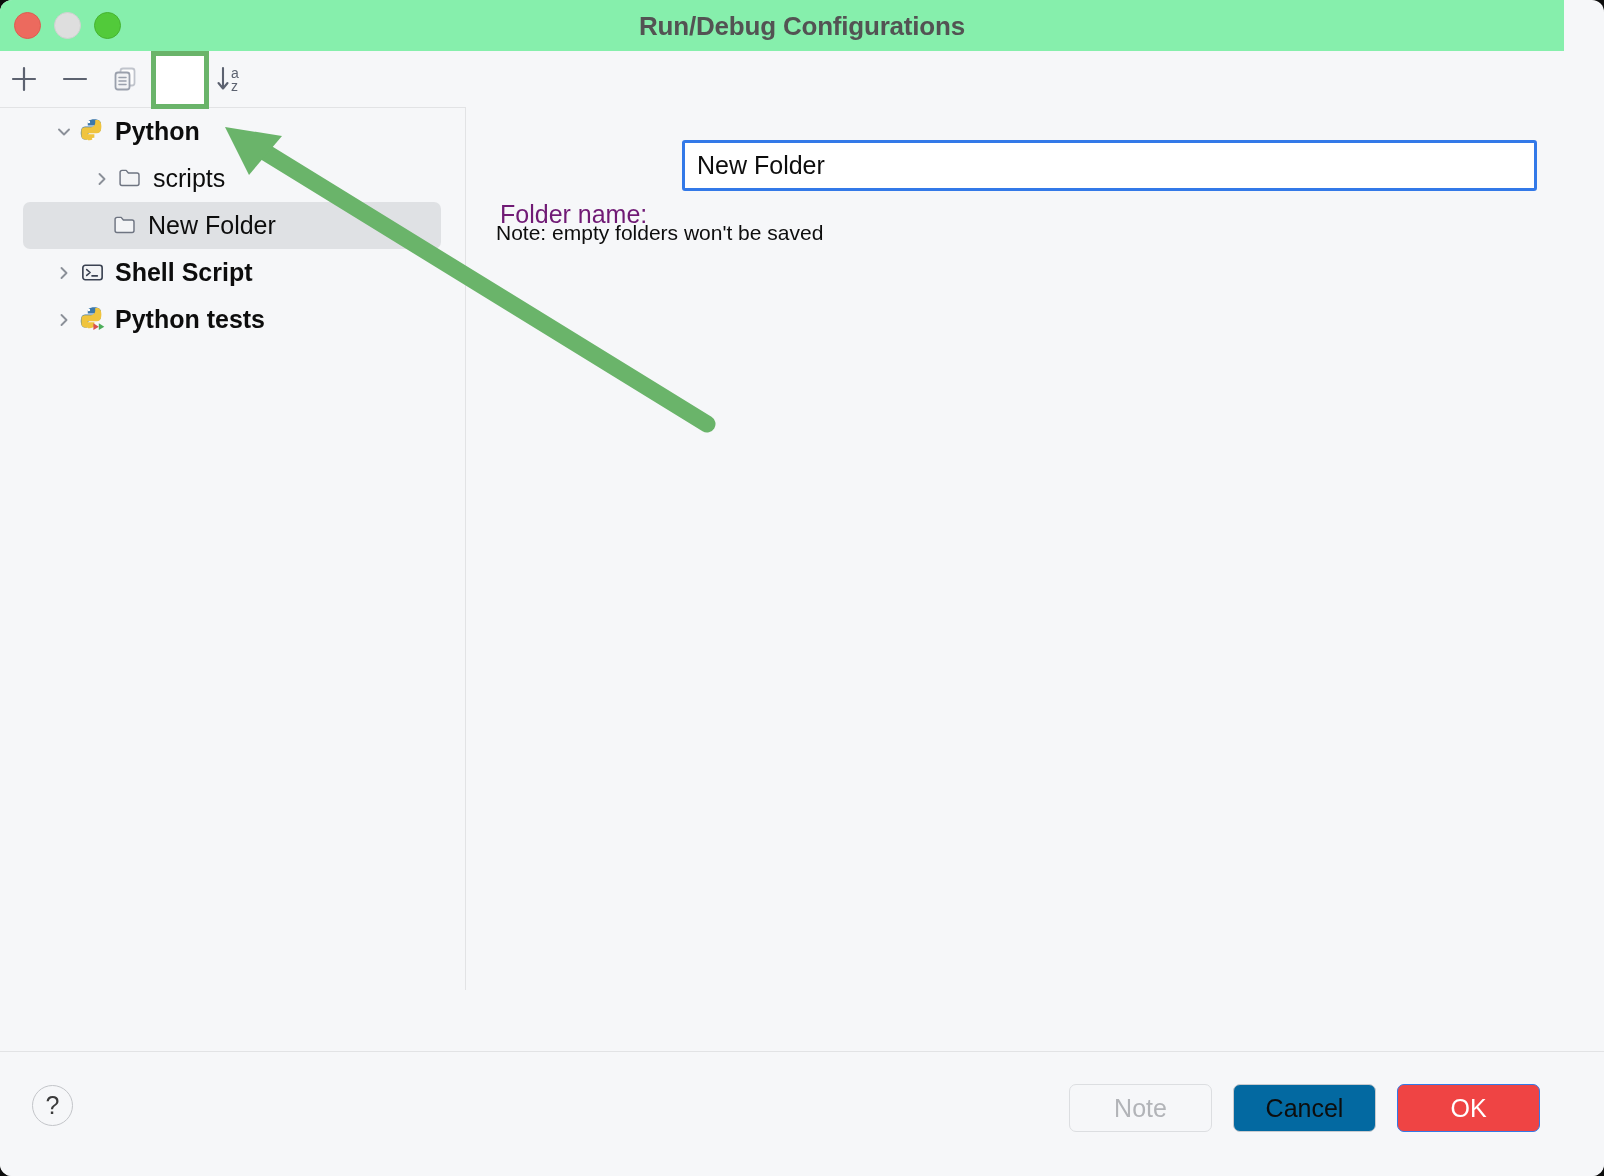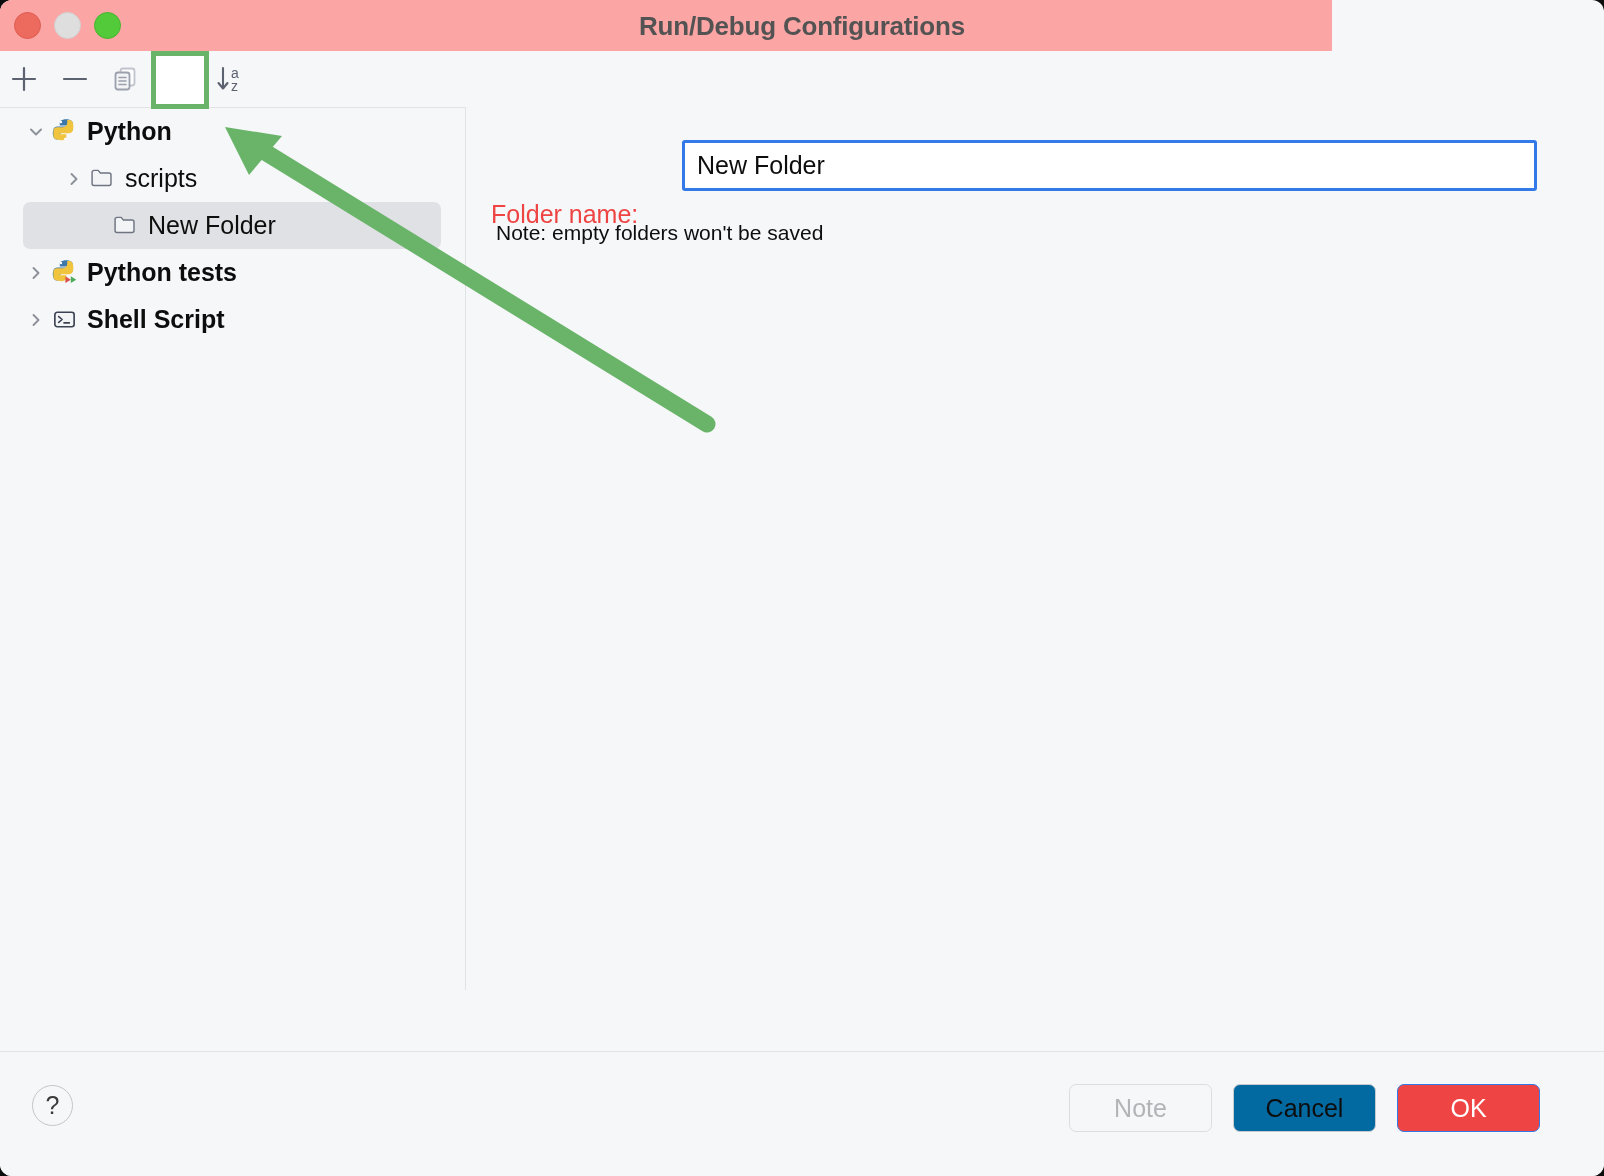--- a/index.html
+++ b/index.html
@@ -19,23 +19,23 @@
     background: #f6f7f9;
     border-radius: 12px;
     overflow: hidden;
     box-sizing: border-box;
   }
 
   
   #titlebar {
     position: absolute;
     left: 0; top: 0;
-    width: 1332px;
+    width: 1564px;
     height: 51px;
-    background: #fca5a5;
+    background: #86efac;
   }
   #traffic {
     position: absolute;
     left: 14px; top: 12px;
     display: flex;
     gap: 13px;
   }
   .light {
     width: 27px; height: 27px;
     border-radius: 50%;
@@ -100,20 +100,21 @@
     border-right: 1px solid #e2e3e5;
     box-sizing: border-box;
     overflow: hidden;
   }
   .tree-row {
     position: relative;
     height: 47px;
     display: flex;
     align-items: center;
     box-sizing: border-box;
+    margin-left: 28px;
   }
   .tree-row.selected {
     background: #dfe1e4;
     border-radius: 7px;
     margin: 0 24px 0 23px;
   }
   .twisty {
     width: 20px; height: 20px;
     margin-right: 4px;
     flex: 0 0 auto;
@@ -143,23 +144,23 @@
   
   #detail-panel {
     position: absolute;
     left: 466px; top: 51px;
     width: 1138px;
     height: 1000px;
     background: #f6f7f9;
   }
   #folder-name-label {
     position: absolute;
-    left: 25px; top: 149px;
+    left: 34px; top: 149px;
     font-size: 25px;
-    color: #ef4444;
+    color: #701a75;
     white-space: nowrap;
   }
   #folder-name-input {
     position: absolute;
     left: 216px; top: 89px;
     width: 855px; height: 51px;
     box-sizing: border-box;
     border: 3px solid #3379e8;
     border-radius: 3px;
     background: #ffffff;
@@ -334,20 +335,36 @@
       <span class="row-label">scripts</span>
     </div>
 
     <div class="tree-row selected ind-1-noarrow">
       <span class="row-icon">
         <svg width="27" height="27" viewBox="0 0 28 28">
           <path d="M3.2 7.6 a2 2 0 0 1 2-2 h4.3 l2.3 2.7 h9.0 a2 2 0 0 1 2 2 v9.0 a2 2 0 0 1 -2 2 h-15.6 a2 2 0 0 1 -2 -2 z" fill="#f3f4f6" stroke="#6e7481" stroke-width="1.5" stroke-linejoin="round"></path>
         </svg>
       </span>
       <span class="row-label">New Folder</span>
+    </div>
+
+    <div class="tree-row ind-0">
+      <span class="twisty">
+        <svg width="18" height="18" viewBox="0 0 18 18">
+          <path d="M6.5 4 L11.5 9 L6.5 14" stroke="#8b9099" stroke-width="1.9" fill="none" stroke-linecap="round" stroke-linejoin="round"></path>
+        </svg>
+      </span>
+      <span class="row-icon">
+        <svg width="27" height="27" viewBox="0 0 28 28">
+          <rect x="4" y="6.5" width="20" height="15" rx="2.5" fill="#f3f4f6" stroke="#3b4252" stroke-width="1.7"></rect>
+          <path d="M8 11 L11.5 14 L8 17" stroke="#3b4252" stroke-width="1.7" fill="none" stroke-linecap="round" stroke-linejoin="round"></path>
+          <path d="M13.5 17.5 L19 17.5" stroke="#3b4252" stroke-width="1.7" stroke-linecap="round"></path>
+        </svg>
+      </span>
+      <span class="row-label bold">Shell Script</span>
     </div>
 
     <div class="tree-row ind-0">
       <span class="twisty">
         <svg width="18" height="18" viewBox="0 0 18 18">
           <path d="M6.5 4 L11.5 9 L6.5 14" stroke="#8b9099" stroke-width="1.9" fill="none" stroke-linecap="round" stroke-linejoin="round"></path>
         </svg>
       </span>
       <span class="row-icon">
         <svg width="27" height="27" viewBox="0 0 32 32">
@@ -356,36 +373,20 @@
           <path d="M16.1 29.8c1.9 0 3.7-.2 5.2-.5 4.6-.8 5.4-2.5 5.4-5.6v-4.1H15.9v-1.4h14.9c3.1 0 5.8-1.9 6.7-5.4 1-4.1 1-6.6 0-10.9C36.7-1.3 34.9-3.5 31.8-3.5h-3.7v4.9c0 3.5-3.1 6.7-6.7 6.7H10.7c-3 0-5.4 2.5-5.4 5.5v9.1c0 2.9 2.5 5.1 5.4 5.6 1.9.3 3.8.5 5.4.5z" transform="translate(-1.0,5.0) scale(0.72)" fill="#f0c43d"></path>
           <g>
             <path d="M17 20.5 L23.5 24.5 L17 28.5 Z" fill="#d9514c"></path>
             <path d="M23.5 20.5 L30 24.5 L23.5 28.5 Z" fill="#4cad5a"></path>
           </g>
         </svg>
       </span>
       <span class="row-label bold">Python tests</span>
     </div>
 
-    <div class="tree-row ind-0">
-      <span class="twisty">
-        <svg width="18" height="18" viewBox="0 0 18 18">
-          <path d="M6.5 4 L11.5 9 L6.5 14" stroke="#8b9099" stroke-width="1.9" fill="none" stroke-linecap="round" stroke-linejoin="round"></path>
-        </svg>
-      </span>
-      <span class="row-icon">
-        <svg width="27" height="27" viewBox="0 0 28 28">
-          <rect x="4" y="6.5" width="20" height="15" rx="2.5" fill="#f3f4f6" stroke="#3b4252" stroke-width="1.7"></rect>
-          <path d="M8 11 L11.5 14 L8 17" stroke="#3b4252" stroke-width="1.7" fill="none" stroke-linecap="round" stroke-linejoin="round"></path>
-          <path d="M13.5 17.5 L19 17.5" stroke="#3b4252" stroke-width="1.7" stroke-linecap="round"></path>
-        </svg>
-      </span>
-      <span class="row-label bold">Shell Script</span>
-    </div>
-
   </div>
 
   <div id="detail-panel">
     <div id="folder-name-label">Folder name:</div>
     <input id="folder-name-input" type="text" value="New Folder" style="">
     <div id="note-text">Note: empty folders won't be saved</div>
   </div>
 
   <div id="bottom-divider"></div>
   <div id="bottom-bar">

